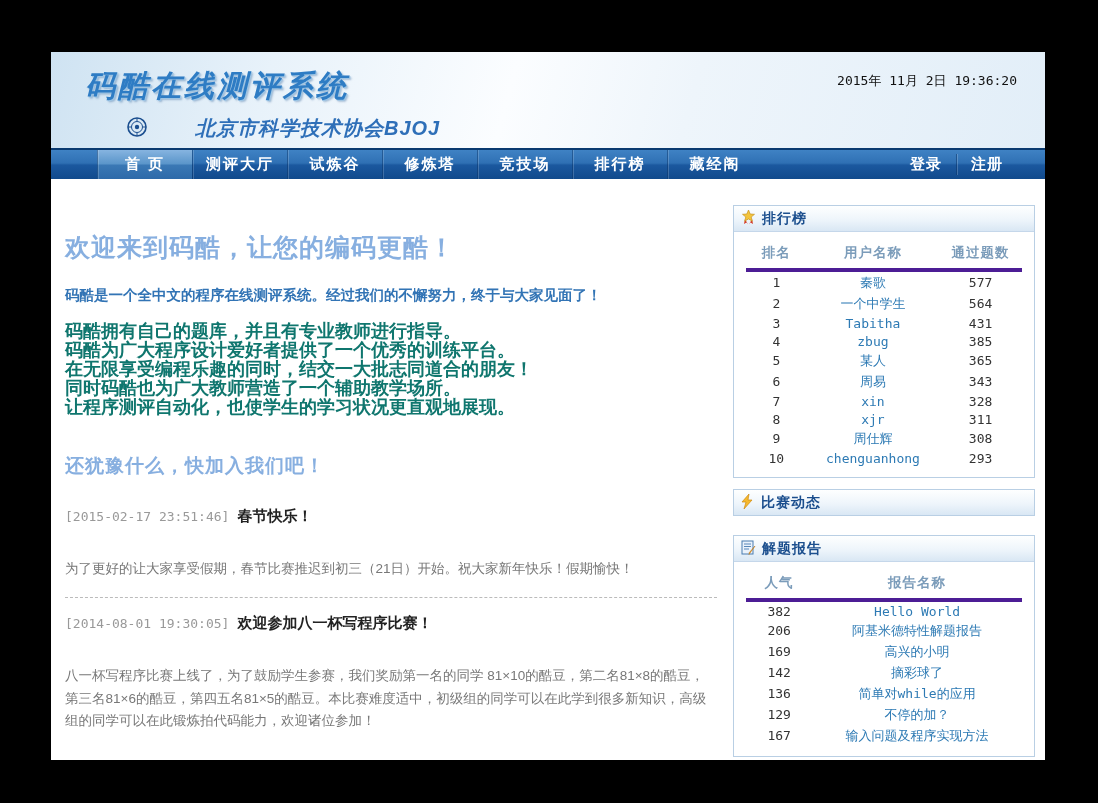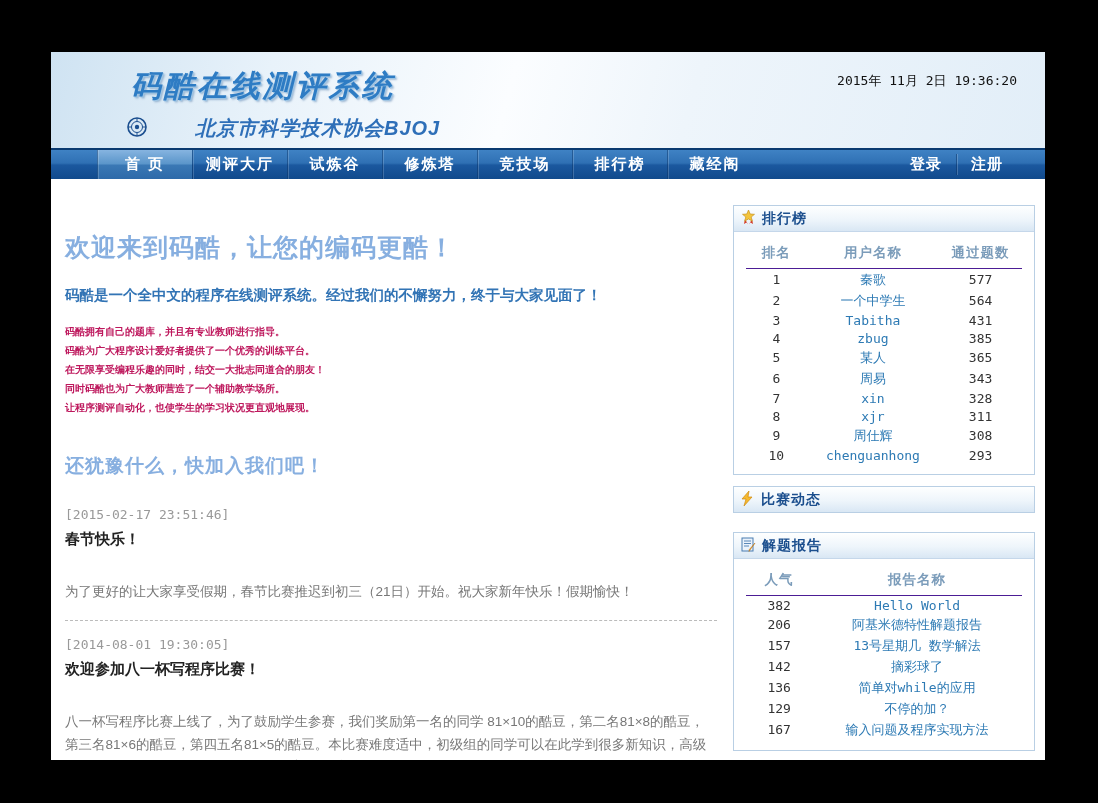--- a/index.html
+++ b/index.html
@@ -3,21 +3,21 @@
 <meta charset="utf-8">
 <style>
   html,body{margin:0;padding:0;}
   body{background:#000;width:1098px;height:803px;position:relative;overflow:hidden;
        font-family:"Liberation Sans",sans-serif;}
   .stage{position:absolute;left:0;top:0;width:1098px;height:803px;background:#000;}
   .page{position:absolute;left:51px;top:52px;width:994px;height:708px;background:#fff;overflow:hidden;}
 
   
   .header{position:absolute;left:0;top:0;width:100%;height:96px;
-    background:linear-gradient(105deg,#cfe3f2 0%,#e8f2fa 22%,#fbfdff 46%,#eef5fb 64%,#e2eef8 100%);text-align:center;}
+    background:linear-gradient(105deg,#cfe3f2 0%,#e8f2fa 22%,#fbfdff 46%,#eef5fb 64%,#e2eef8 100%);}
   .logo-block{position:absolute;left:34px;top:14px;}
   .logo-title{font-size:30px;font-weight:bold;font-style:italic;letter-spacing:3px;
     color:#2e7cc4;text-shadow:1px 1px 0 #9cc4e4,2px 2px 2px rgba(30,80,140,.35);}
   .logo-subrow{display:flex;align-items:center;gap:6px;margin-top:8px;margin-left:42px;}
   .logo-sub{font-size:20px;font-weight:bold;font-style:italic;color:#2e6fb8;letter-spacing:1px;margin-left:42px;}
   .datetime{position:absolute;right:28px;top:20px;font-size:13px;color:#111;
     font-family:"DejaVu Sans Mono",monospace;}
 
   
   .nav{position:absolute;left:0;top:96px;width:100%;height:31px;
@@ -31,39 +31,39 @@
   .nav-item.active{background:linear-gradient(#86b4e0 0%,#5a95ca 48%,#3a78b5 52%,#2e6aa9 100%);}
   .nav-right{margin-left:auto;display:flex;align-items:stretch;margin-right:28px;}
   .nav-auth{display:flex;align-items:center;padding:0 14px;color:#fff;font-size:15px;
     font-weight:bold;letter-spacing:1px;cursor:pointer;}
   .nav-sep{width:1px;background:rgba(10,50,100,.5);box-shadow:1px 0 0 rgba(255,255,255,.2);margin:4px 0;}
 
   
   .main{position:absolute;left:14px;top:127px;width:652px;}
   .welcome-title{margin-top:52px;font-size:25px;font-weight:bold;color:#87afe0;letter-spacing:1px;}
   .intro{margin-top:22px;font-size:14.5px;font-weight:bold;color:#3274b5;}
-  .features{margin-top:17px;font-size:10px;font-weight:bold;color:#be185d;line-height:19px;}
+  .features{margin-top:17px;font-size:18px;font-weight:bold;color:#0f766e;line-height:19px;}
   .join-cta{margin-top:36px;font-size:19px;font-weight:bold;color:#87afe0;letter-spacing:1px;}
   .announcements{margin-top:28px;}
-  .ann-header{display:flex;align-items:baseline;gap:8px;flex-direction:column;}
+  .ann-header{display:flex;align-items:baseline;gap:8px;}
   .ann-time{font-family:"DejaVu Sans Mono",monospace;font-size:13px;color:#999;}
   .ann-title{font-size:15px;font-weight:bold;color:#222;}
   .ann-body{margin-top:32px;font-size:13.5px;color:#777;line-height:1.65;}
   .separator{border-bottom:1px dashed #bbb;margin:17px 0 16px 0;}
 
   
   .sidebar{position:absolute;left:682px;top:127px;width:302px;}
   .panel{border:1px solid #b9cfe4;background:#fff;box-sizing:border-box;}
   .panel-header{height:25px;display:flex;align-items:center;gap:6px;padding-left:7px;
     background:linear-gradient(#feffff 0%,#eef5fb 55%,#d9e7f4 100%);
     border-bottom:1px solid #c5d7ea;color:#1c4f8e;font-size:14px;font-weight:bold;letter-spacing:1px;}
   .panel-body{padding:7px 12px 10px 12px;}
   .stable{width:100%;border-collapse:collapse;font-size:13px;}
   .stable th{color:#7b9cba;font-size:13.5px;font-weight:bold;padding:5px 0 6px 0;
-    border-bottom:1px solid #4c1d95;letter-spacing:1px;}
+    border-bottom:4px solid #4c1d95;letter-spacing:1px;}
   .stable td{padding:1.5px 0;text-align:center;color:#333;
     font-family:"DejaVu Sans Mono",monospace;}
   .stable td.link{color:#2d7ab4;cursor:pointer;font-family:"DejaVu Sans Mono","Liberation Sans",monospace;}
   .rk-c1{width:22%;} .rk-c2{width:48%;} .rk-c3{width:30%;}
   .rp-c1{width:24%;} .rp-c2{width:76%;}
   .gap10{height:11px;} .gap18{height:19px;}
   .icon{flex:0 0 auto;display:inline-block;}
 </style>
 </head>
 <body>
@@ -264,22 +264,22 @@
           <tbody>
             <tr>
               <td>382</td>
               <td class="link">Hello World</td>
             </tr>
             <tr>
               <td>206</td>
               <td class="link">阿基米德特性解题报告</td>
             </tr>
             <tr>
-              <td>157</td>
-              <td class="link">13号星期几 数学解法</td>
+              <td>169</td>
+              <td class="link">高兴的小明</td>
             </tr>
             <tr>
               <td>142</td>
               <td class="link">摘彩球了</td>
             </tr>
             <tr>
               <td>136</td>
               <td class="link">简单对while的应用</td>
             </tr>
             <tr>

